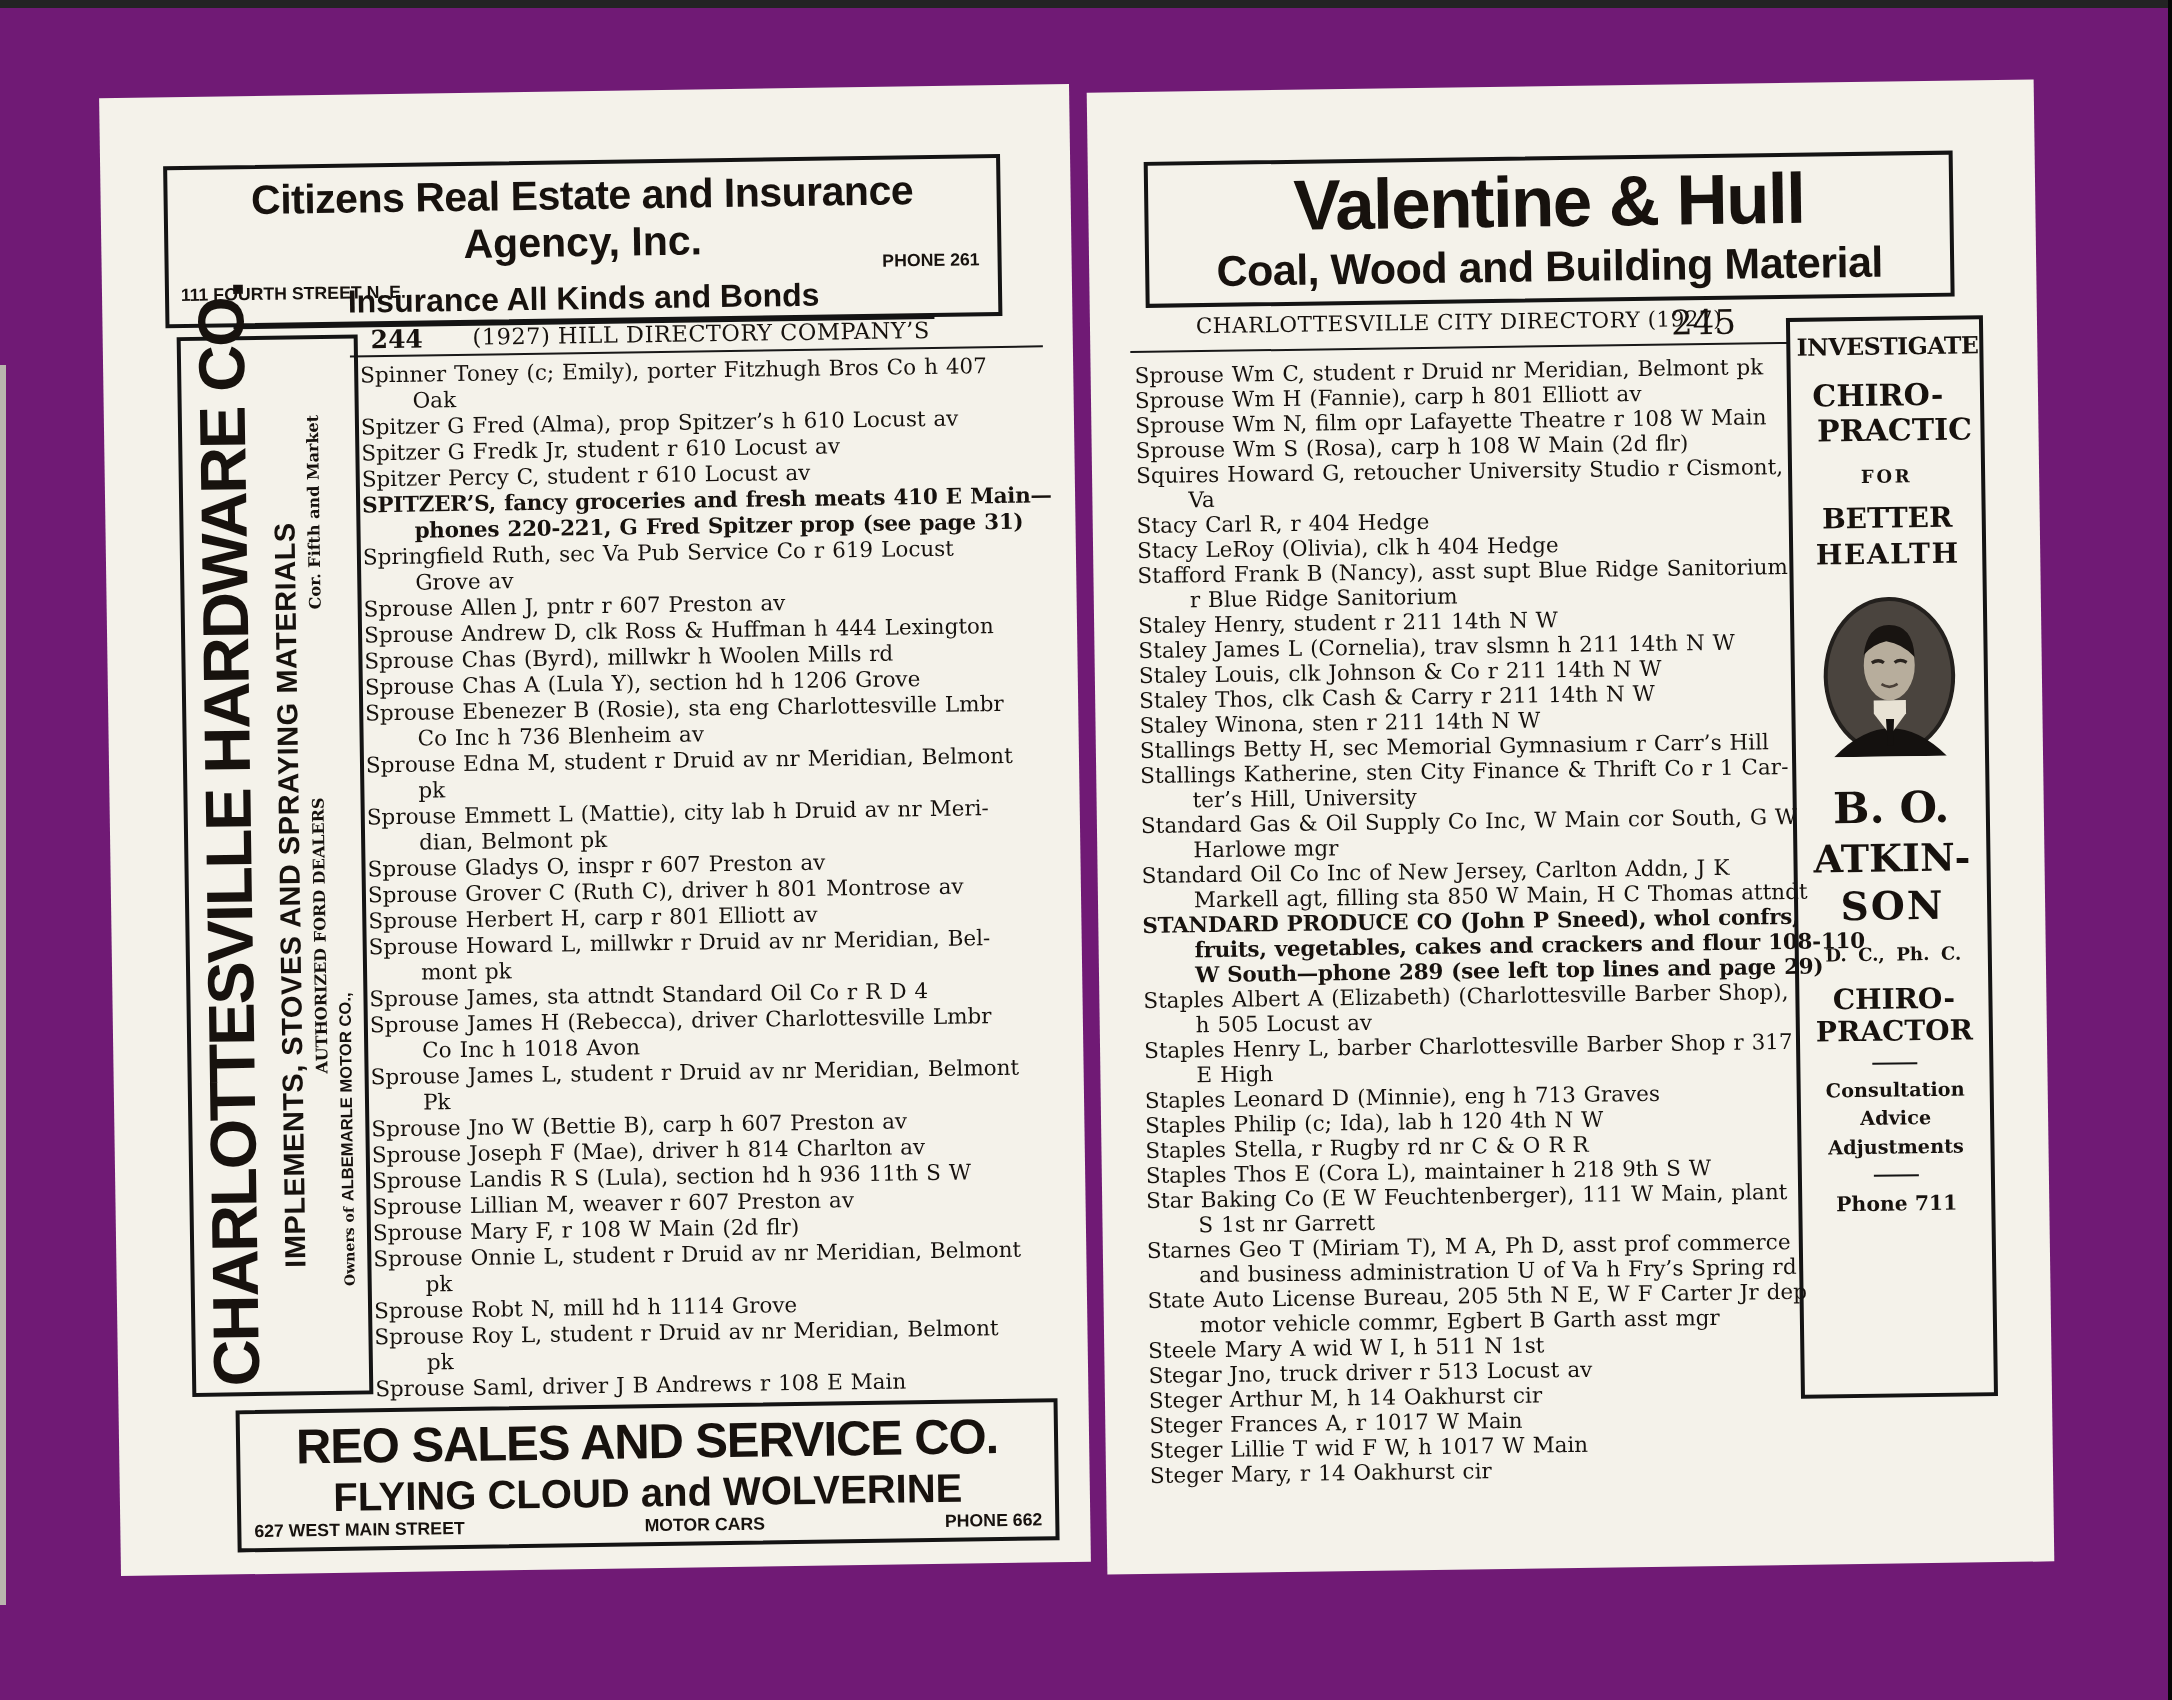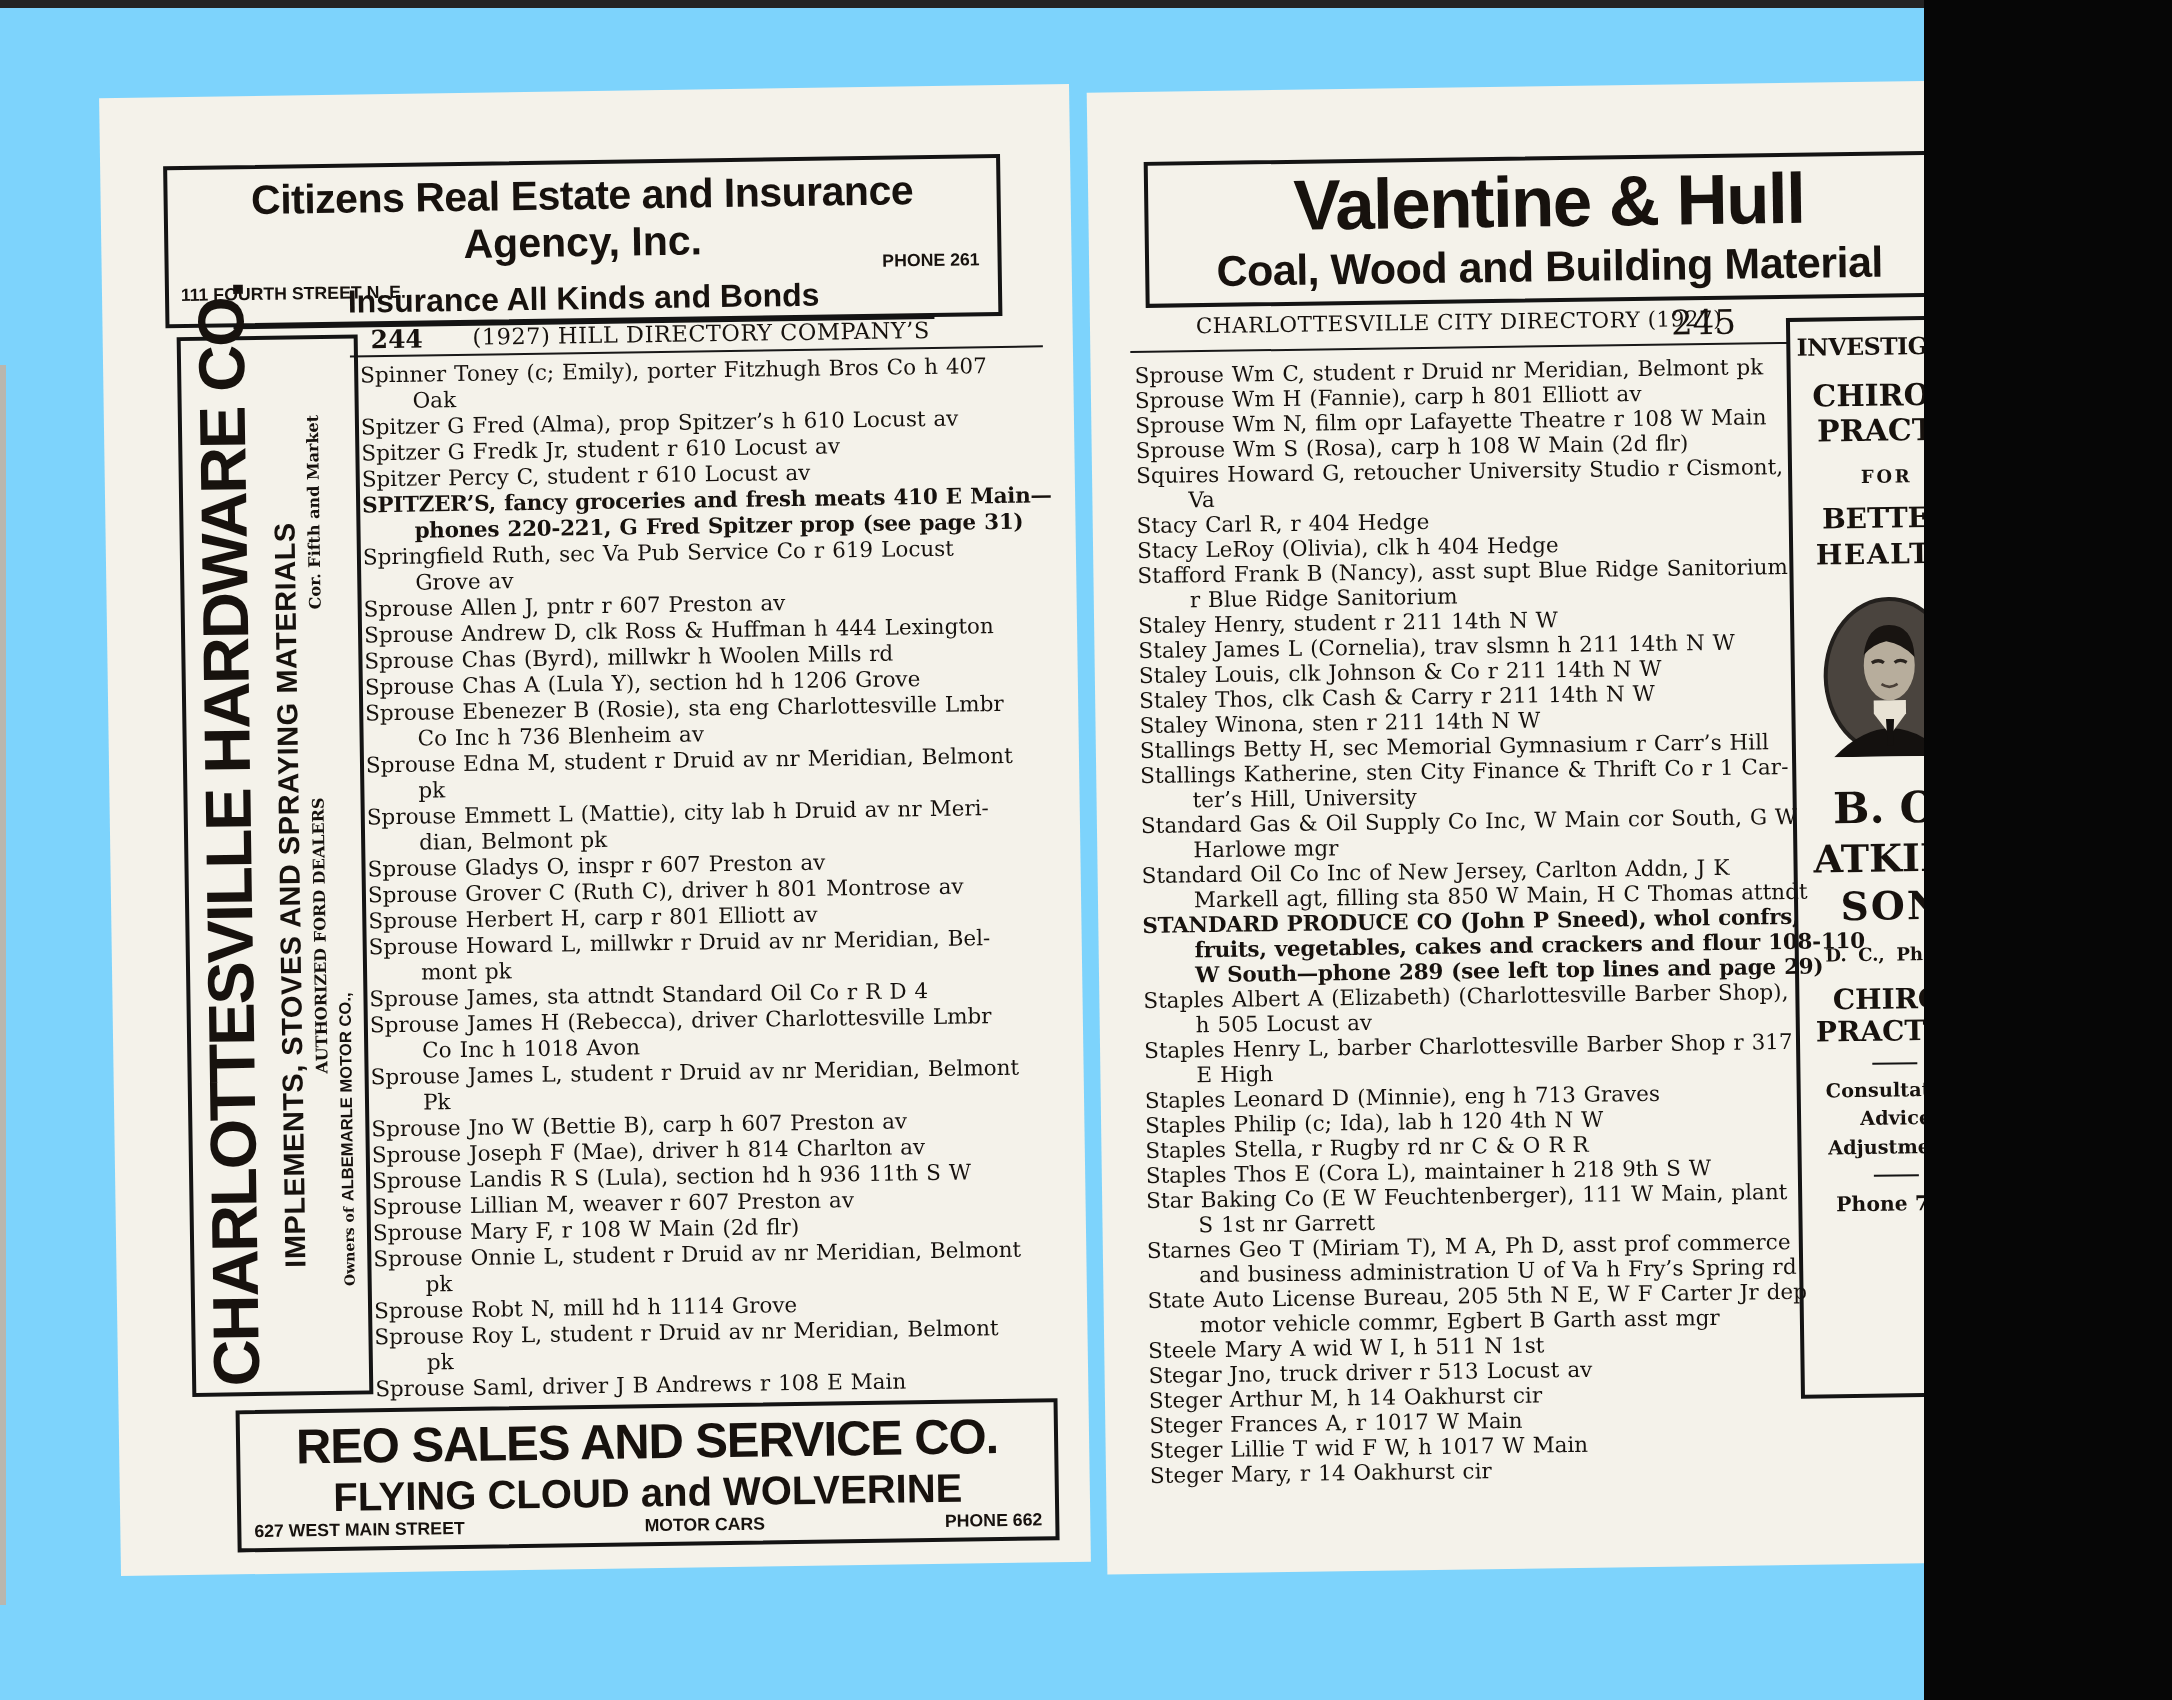--- a/index.html
+++ b/index.html
@@ -1,16 +1,16 @@
 <!DOCTYPE html>
 <html style="font-size:8.6px"><head>
 <meta charset="utf-8">
 <style>
   html,body{margin:0;padding:0;background:#060606;}
-  .canvas{position:relative;width:1924px;height:1700px;background:#7dd3fc;overflow:hidden;
+  .canvas{position:relative;width:2168px;height:1700px;background:#701a75;overflow:hidden;
           font-family:"DejaVu Serif","Liberation Serif",serif;color:#17120e;}
   .edge-strip{position:absolute;left:0;top:0;width:2172px;height:7.5px;background:#232323;}
   .scan-sliver{position:absolute;left:0;top:365px;width:6.4px;height:1240px;background:#b9b6ae;}
 
   .page{position:absolute;background:#f4f2ea;
         background-image:radial-gradient(rgba(0,0,0,0.028) 0.5px, transparent 0.5px);
         background-size:3.8px 3.8px;}
   .left-page{left:110px;top:91px;width:970px;height:1478px;transform:rotate(-0.85deg);}
   .right-page{left:1097px;top:86px;width:947px;height:1482px;transform:rotate(-0.8deg);}
 

